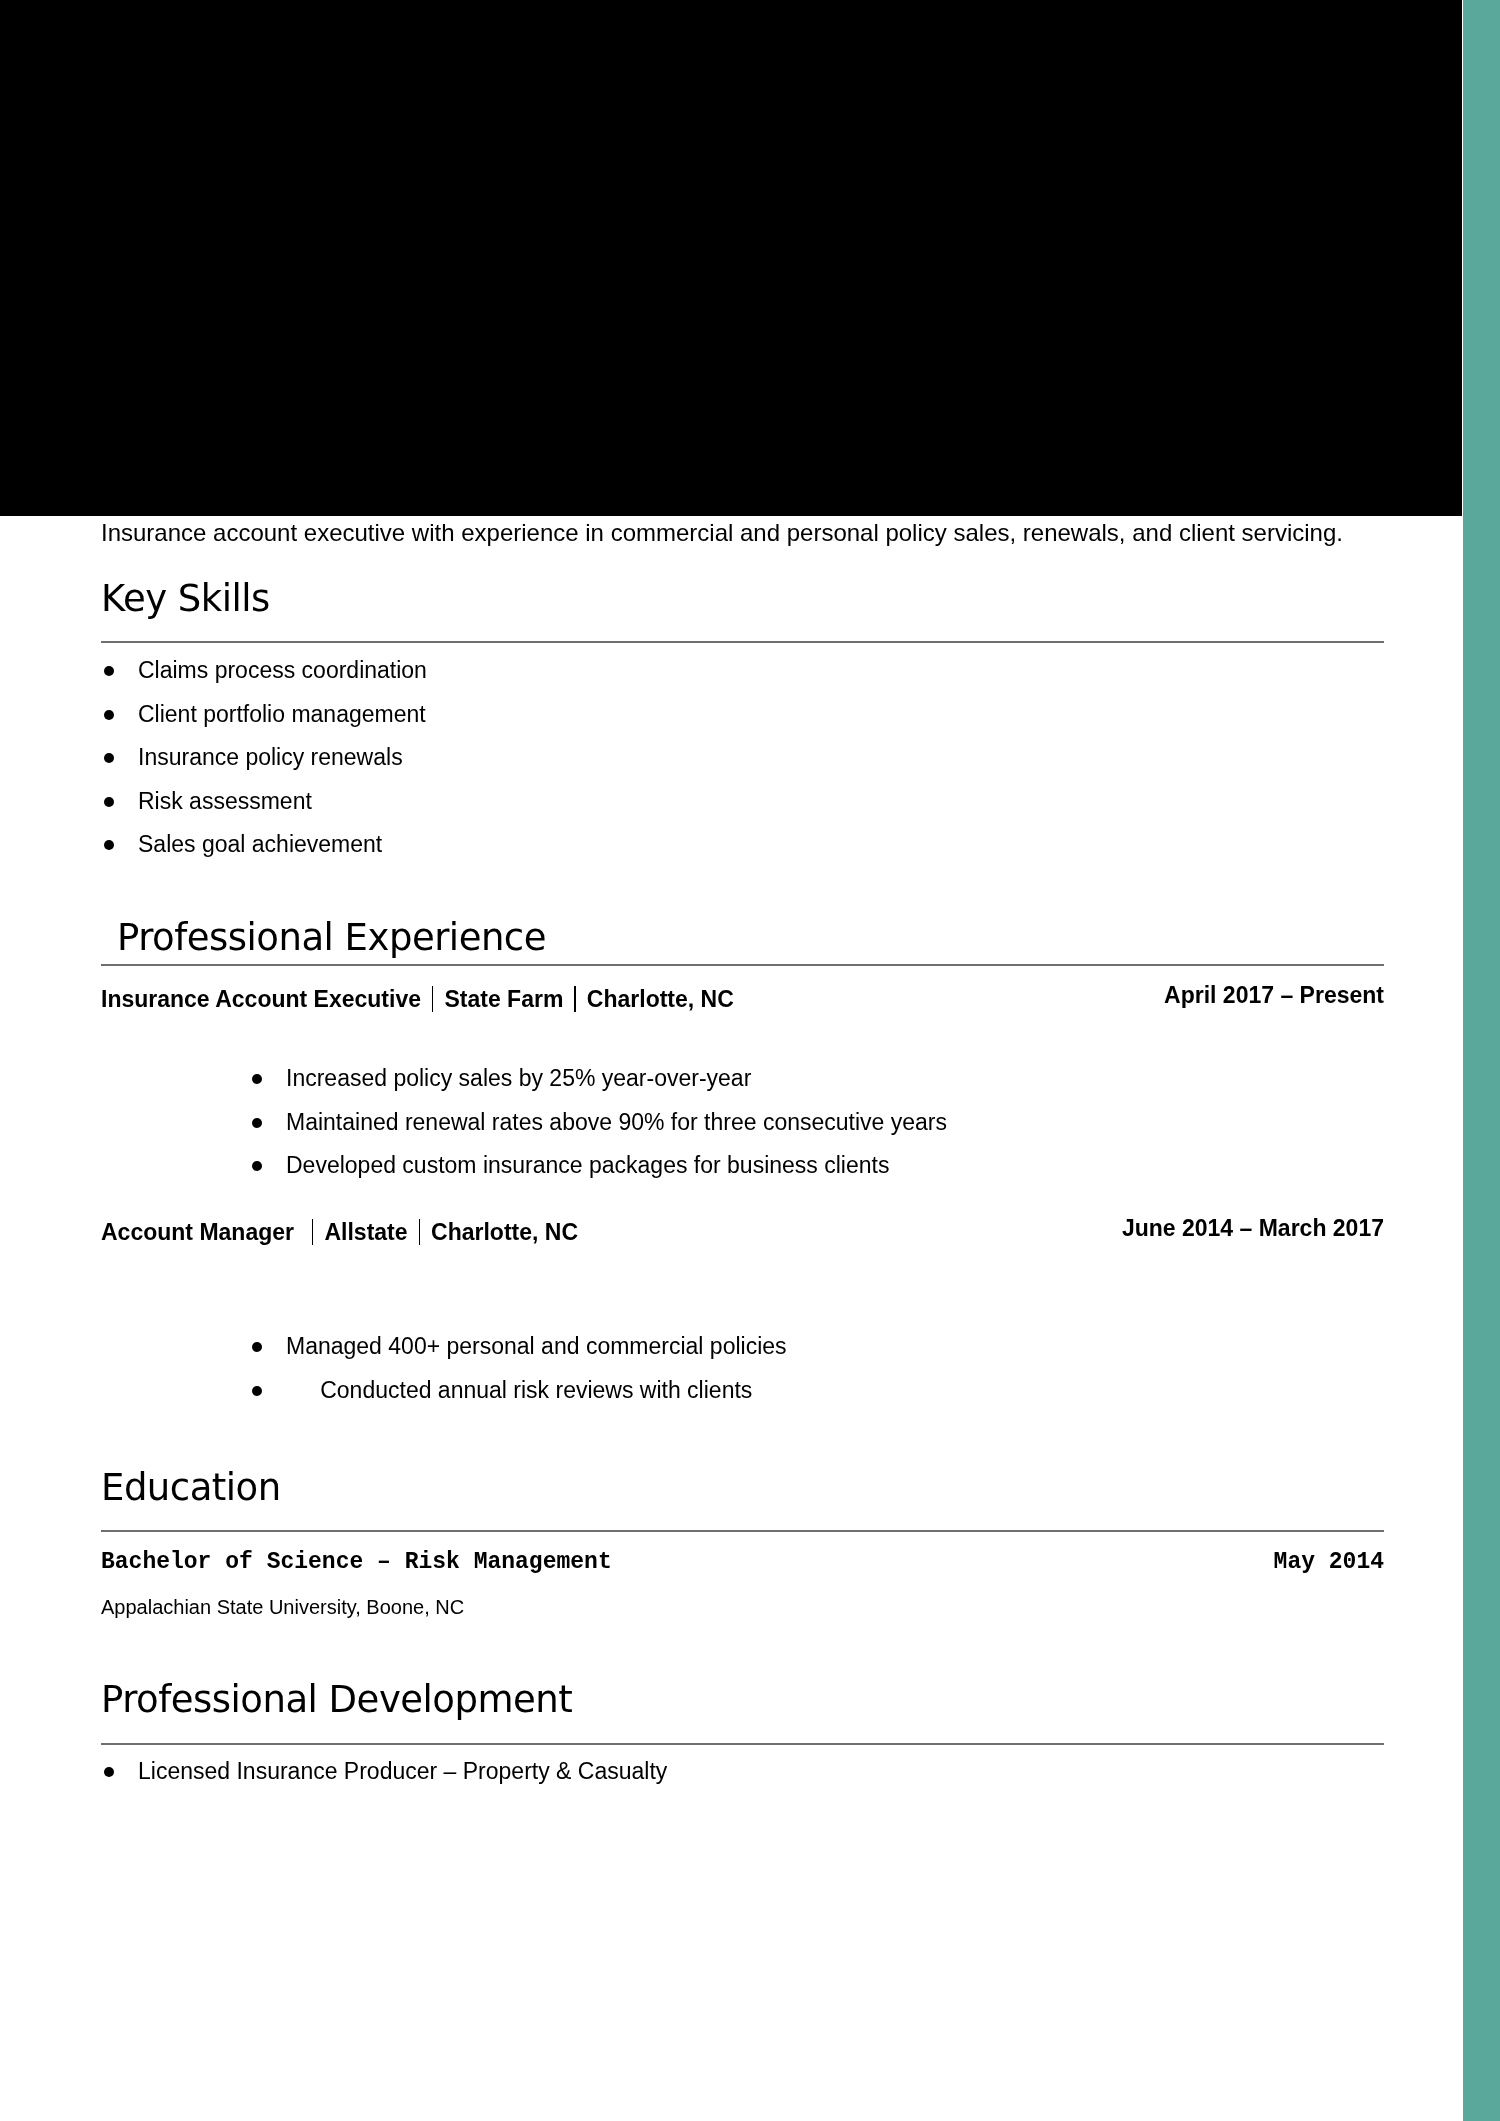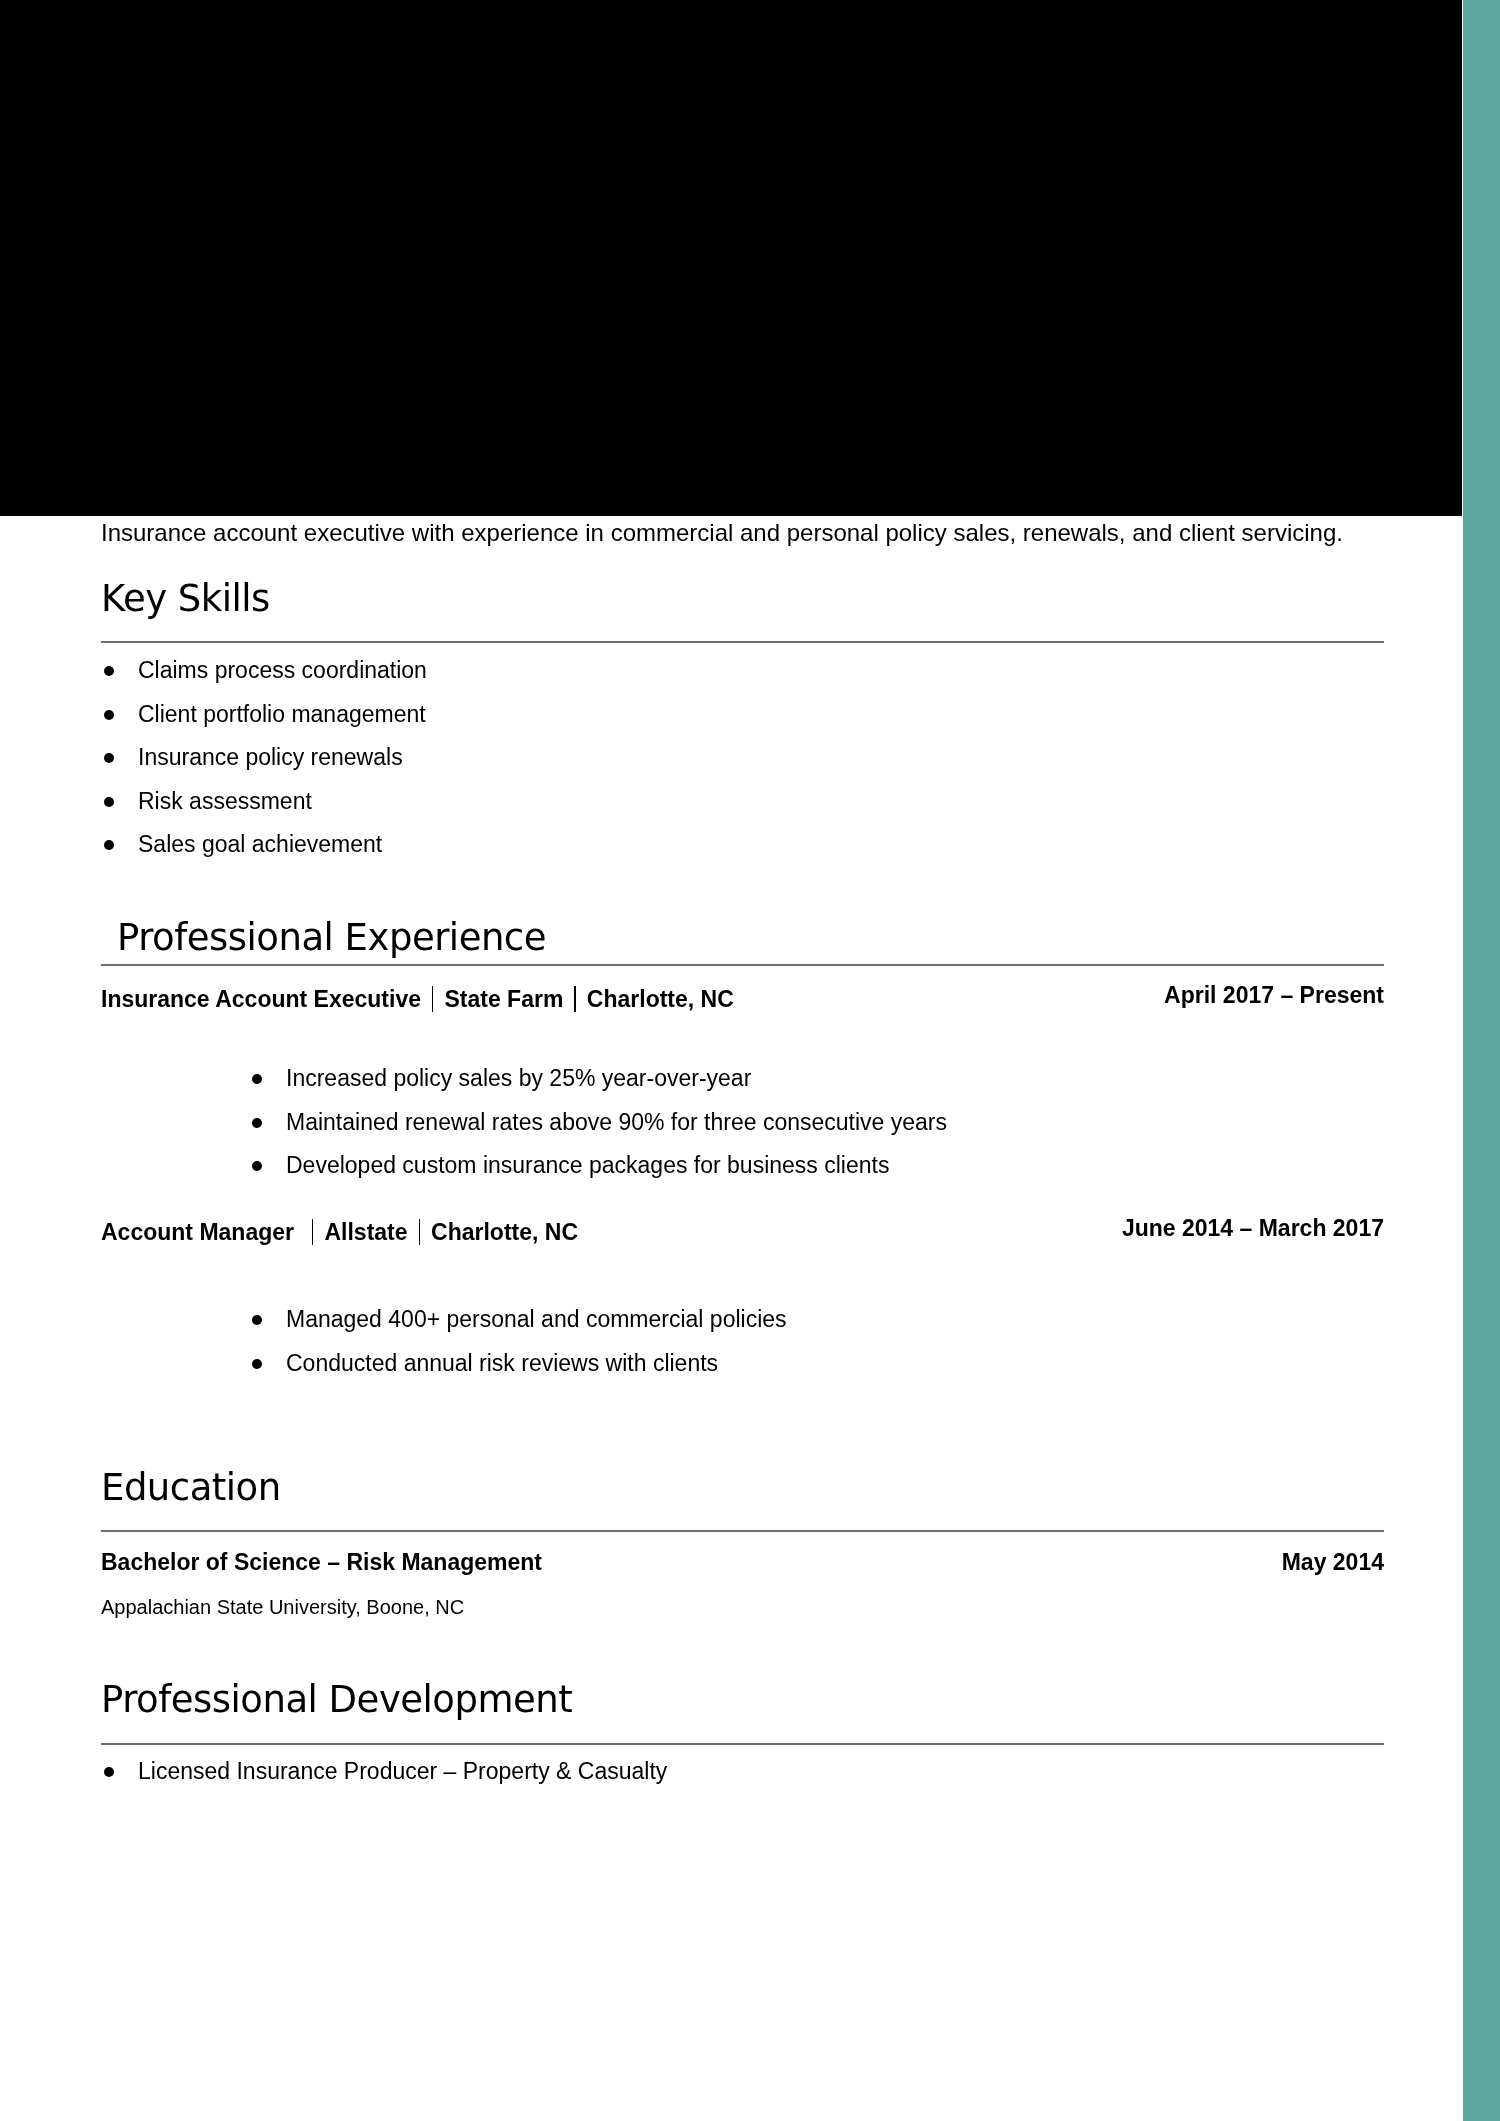--- a/index.html
+++ b/index.html
@@ -57,28 +57,28 @@
   <ul class="bullets" style="top:1067px;left:148px;">
     <li><span class="dot"></span><span>Increased policy sales by 25% year-over-year</span></li>
     <li><span class="dot"></span><span>Maintained renewal rates above 90% for three consecutive years</span></li>
     <li><span class="dot"></span><span>Developed custom insurance packages for business clients</span></li>
   </ul>
 
   <div class="job-head" style="top:1219px;">
     <span>Account Manager</span><span class="sep" style="margin-left:18px;"></span><span>Allstate</span><span class="sep"></span><span>Charlotte, NC</span>
     <span class="date">June 2014 – March 2017</span>
   </div>
-  <ul class="bullets" style="top:1308px;left:148px;">
+  <ul class="bullets" style="top:1335px;left:148px;text-align:center;">
     <li><span class="dot"></span><span>Managed 400+ personal and commercial policies</span></li>
     <li><span class="dot"></span><span>Conducted annual risk reviews with clients</span></li>
   </ul>
 
   <h2 class="section-title" style="top:1469px;margin:0;">Education</h2>
   <div class="rule" style="top:1530px;"></div>
-  <div class="job-head" style="top:1549px;">
+  <div class="job-head" style="top:1549px;font-family:Liberation Mono, monospace;">
     <span>Bachelor of Science – Risk Management</span>
     <span class="date" style="top:0;">May 2014</span>
   </div>
   <div class="sub" style="top:1596px;">Appalachian State University, Boone, NC</div>
 
   <h2 class="section-title" style="top:1681px;margin:0;">Professional Development</h2>
   <div class="rule" style="top:1743px;"></div>
   <ul class="bullets" style="top:1760px;">
     <li><span class="dot"></span><span>Licensed Insurance Producer – Property &amp; Casualty</span></li>
   </ul>

